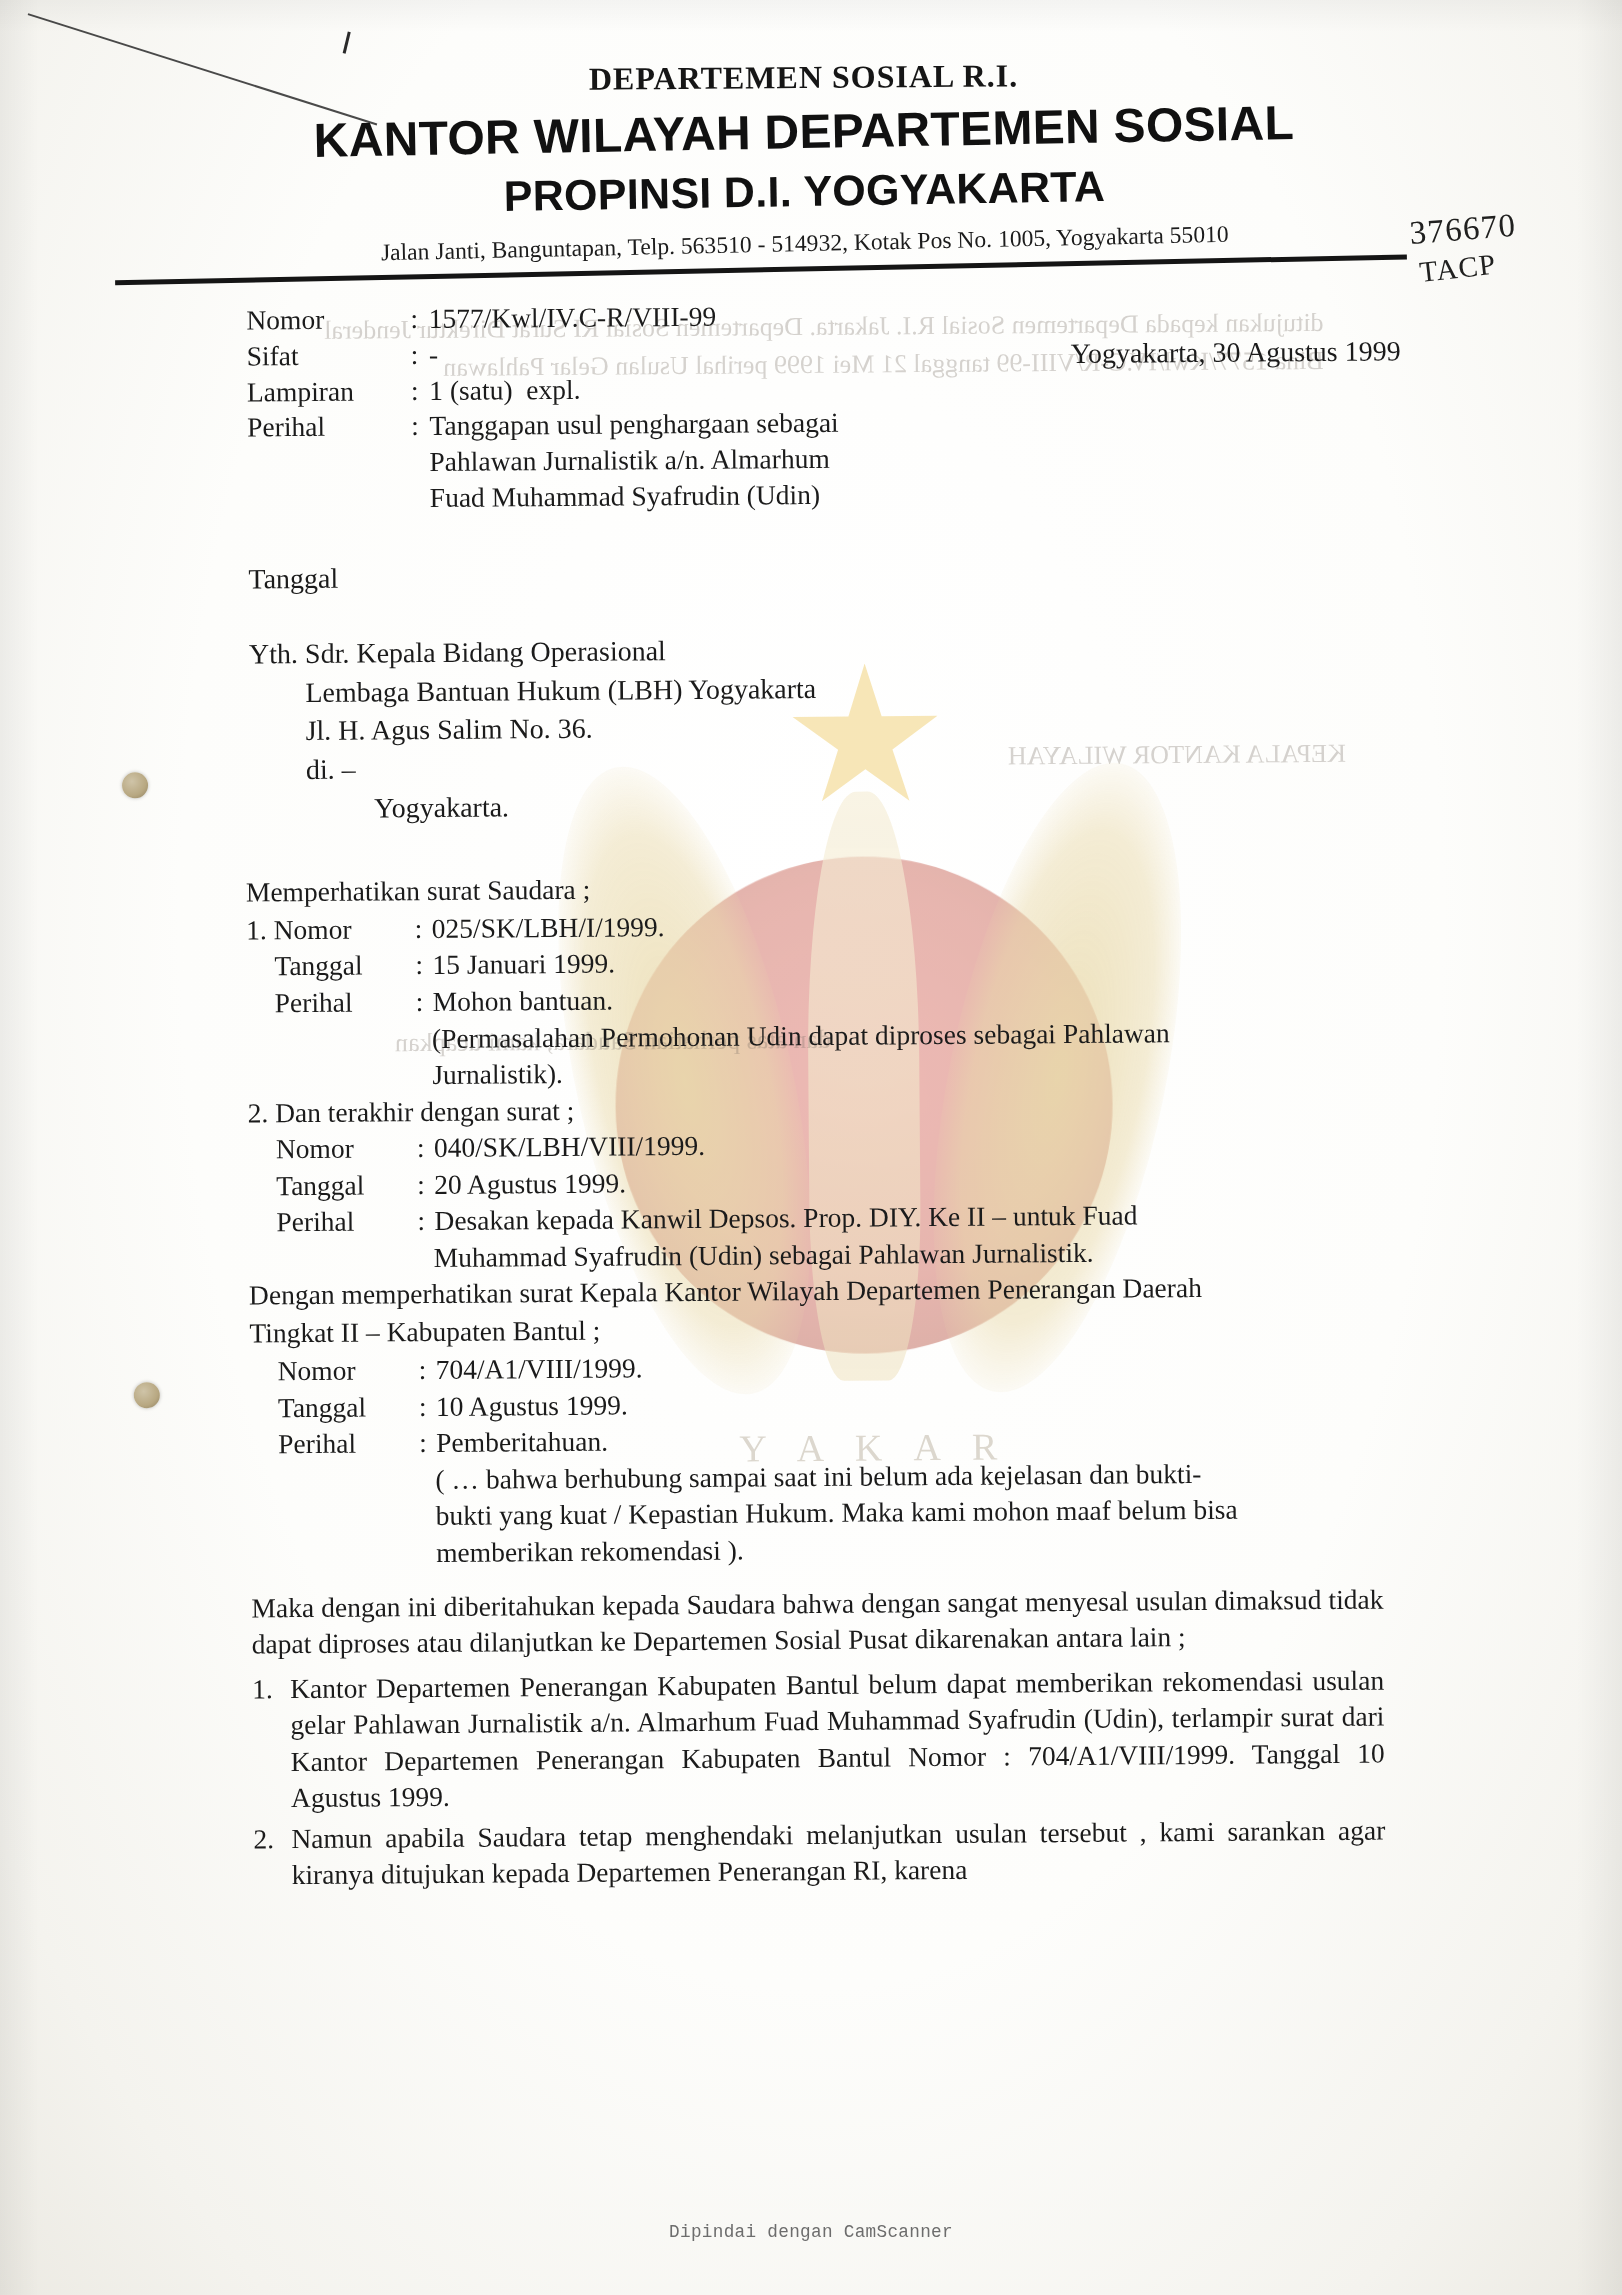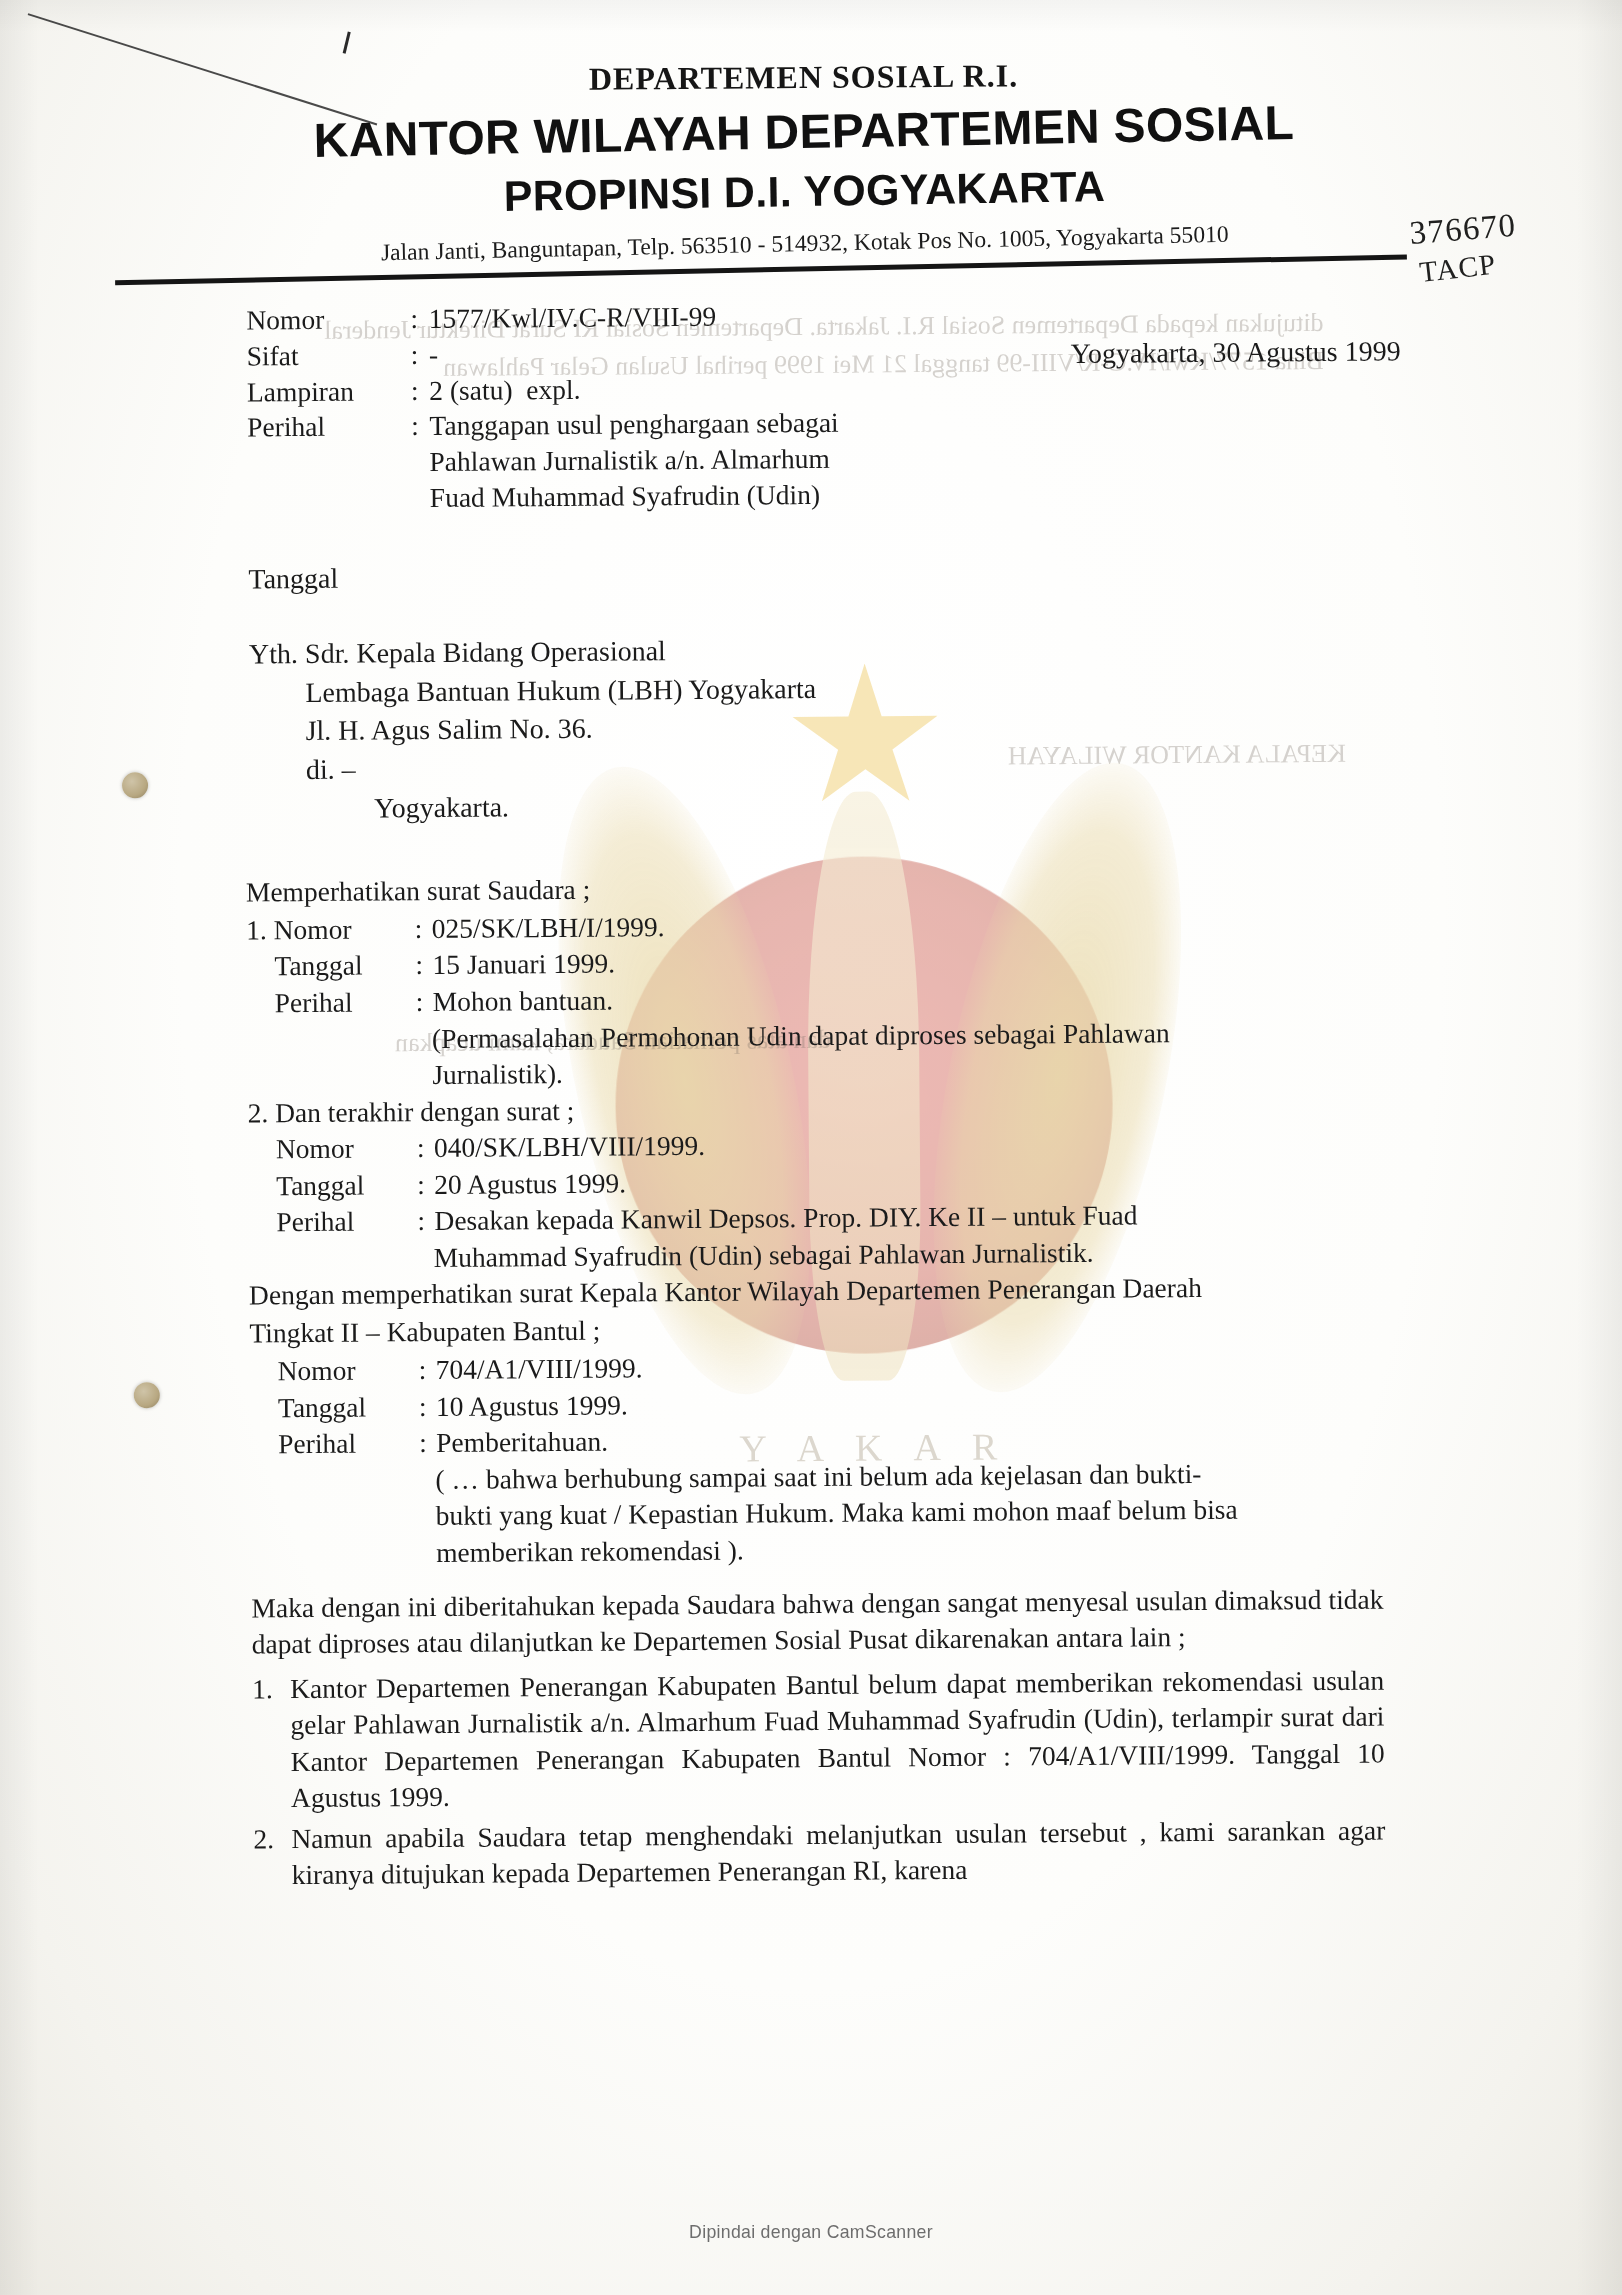--- a/index.html
+++ b/index.html
@@ -285,21 +285,21 @@
   .ghost.g1 { left: 308px; top: 308px; width: 1021px; }
   .ghost.g2 { left: 851px; top: 739px; width: 497px; }
   .ghost.g3 { left: 242px; top: 1021px; width: 589px; }
 
   
   .footer {
     position:absolute;
     left: 0; top: 2222px;
     width: 1622px;
     text-align: center;
-    font-family: Liberation Sans, sans-serif;
+    font-family: Liberation Mono, monospace;
     font-size: 17.7px;
     color: #6d6d6d;
     letter-spacing: 0.3px;
   }
 </style>
 </head>
 <body>
 
 <div class="page"></div>
 
@@ -351,21 +351,21 @@
         <span class="meta-val">1577/Kwl/IV.C-R/VIII-99</span>
       </div>
       <div class="meta-row">
         <span class="meta-key">Sifat</span>
         <span class="meta-colon">:</span>
         <span class="meta-val">-</span>
       </div>
       <div class="meta-row">
         <span class="meta-key">Lampiran</span>
         <span class="meta-colon">:</span>
-        <span class="meta-val">2 (satu)  expl.</span>
+        <span class="meta-val">1 (satu)  expl.</span>
       </div>
       <div class="meta-row">
         <span class="meta-key">Perihal</span>
         <span class="meta-colon">:</span>
         <span class="meta-val">Tanggapan usul penghargaan sebagai</span>
       </div>
       <div class="meta-cont">Pahlawan Jurnalistik  a/n. Almarhum</div>
       <div class="meta-cont">Fuad Muhammad Syafrudin  (Udin)</div>
     </div>
 

